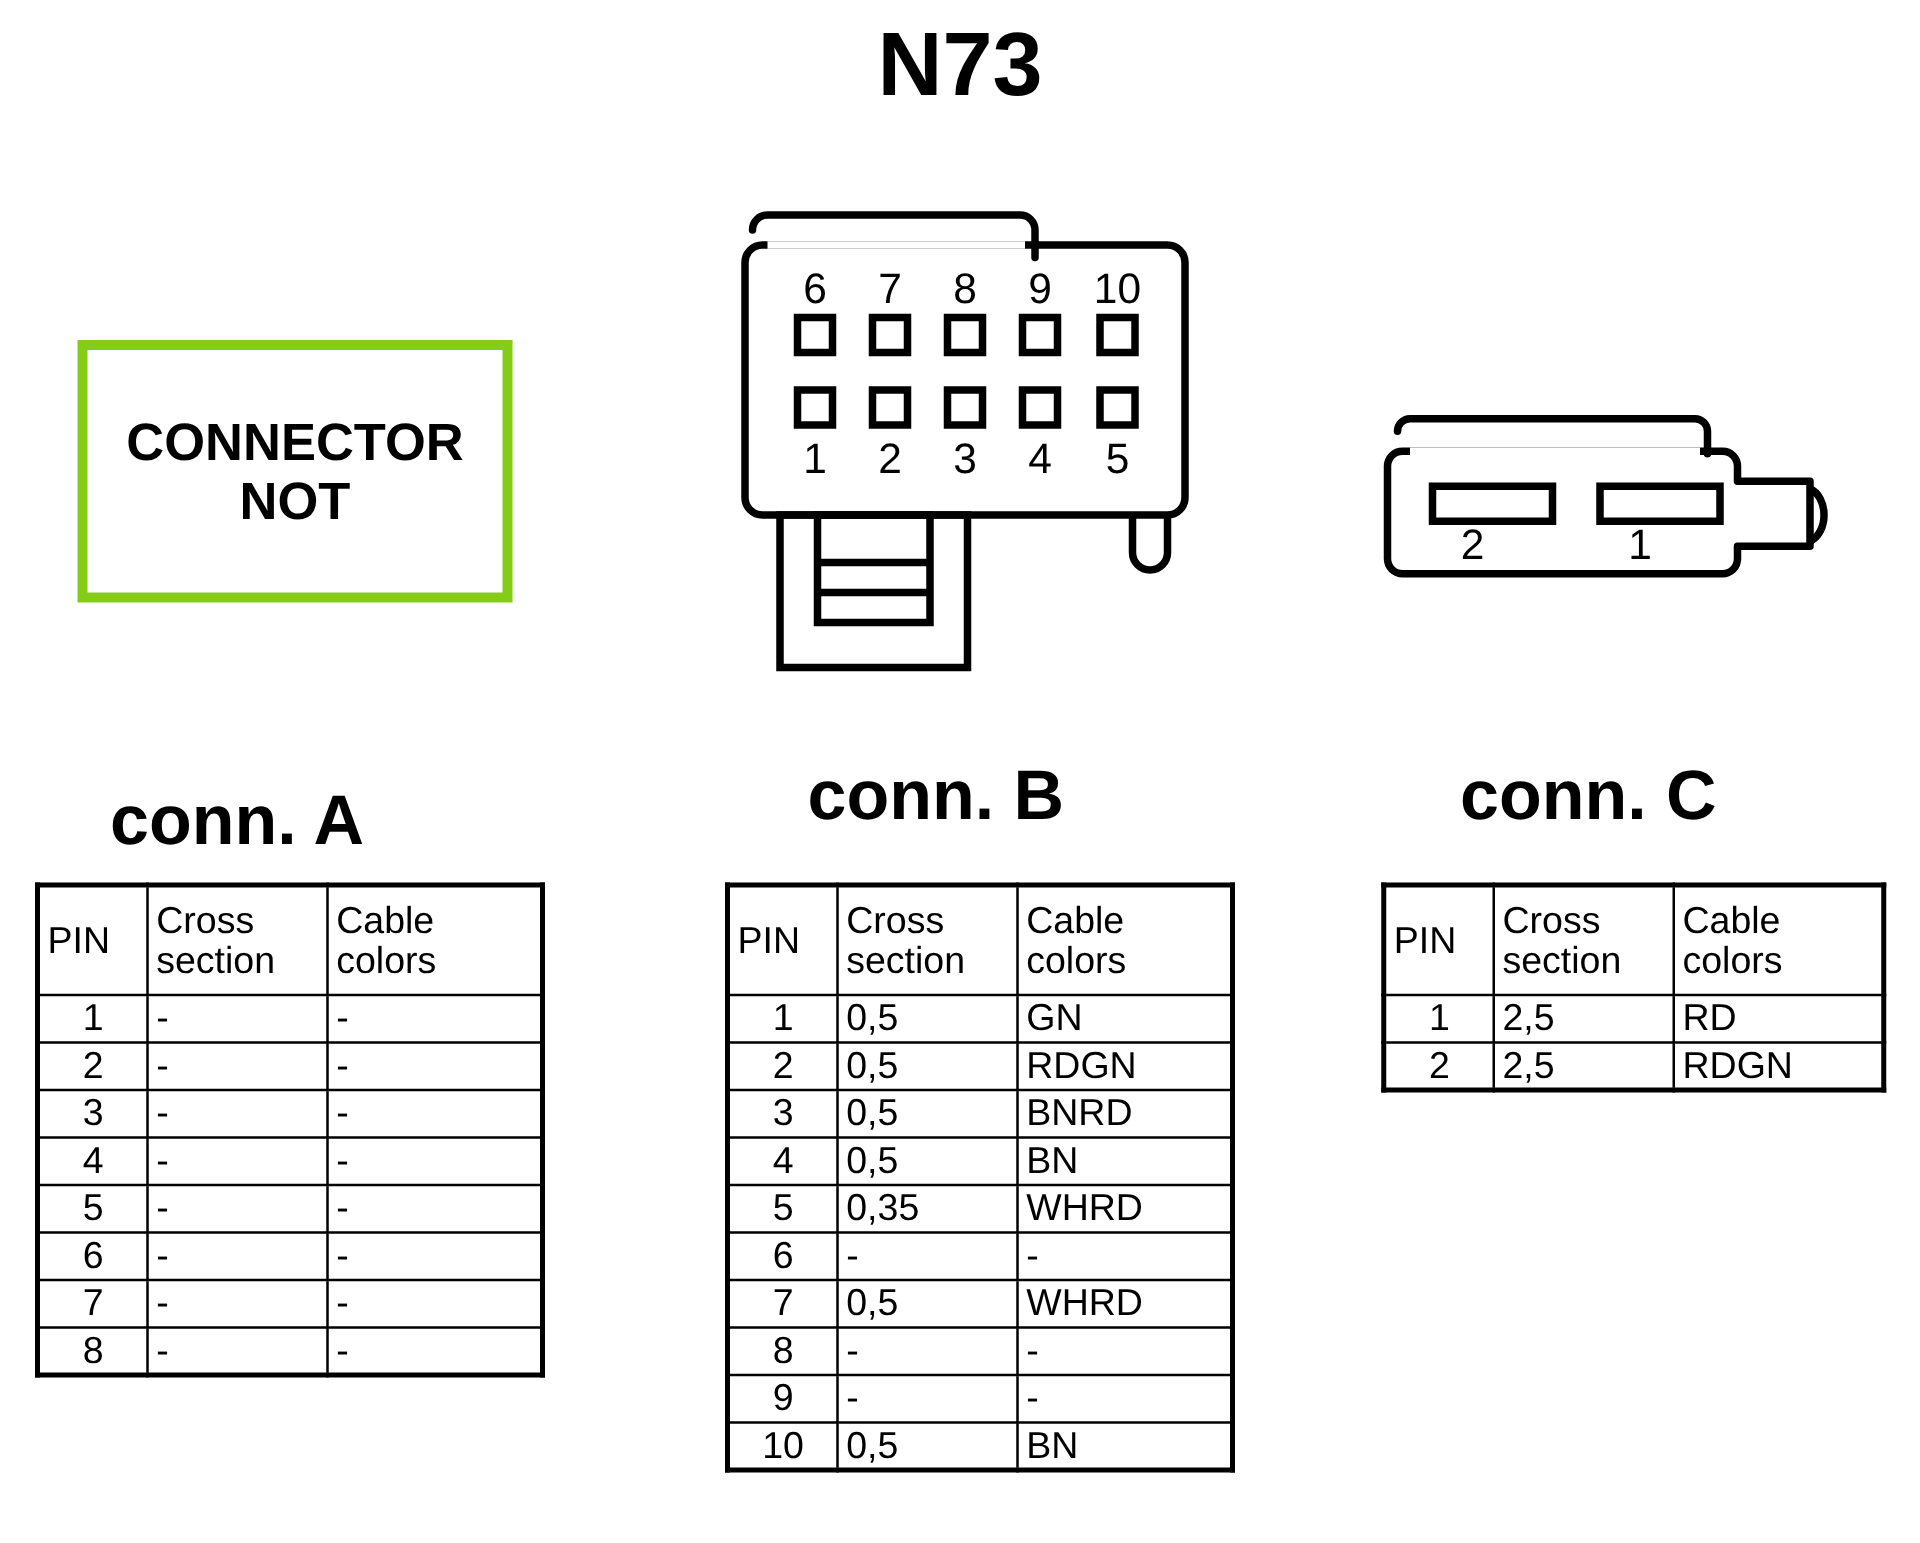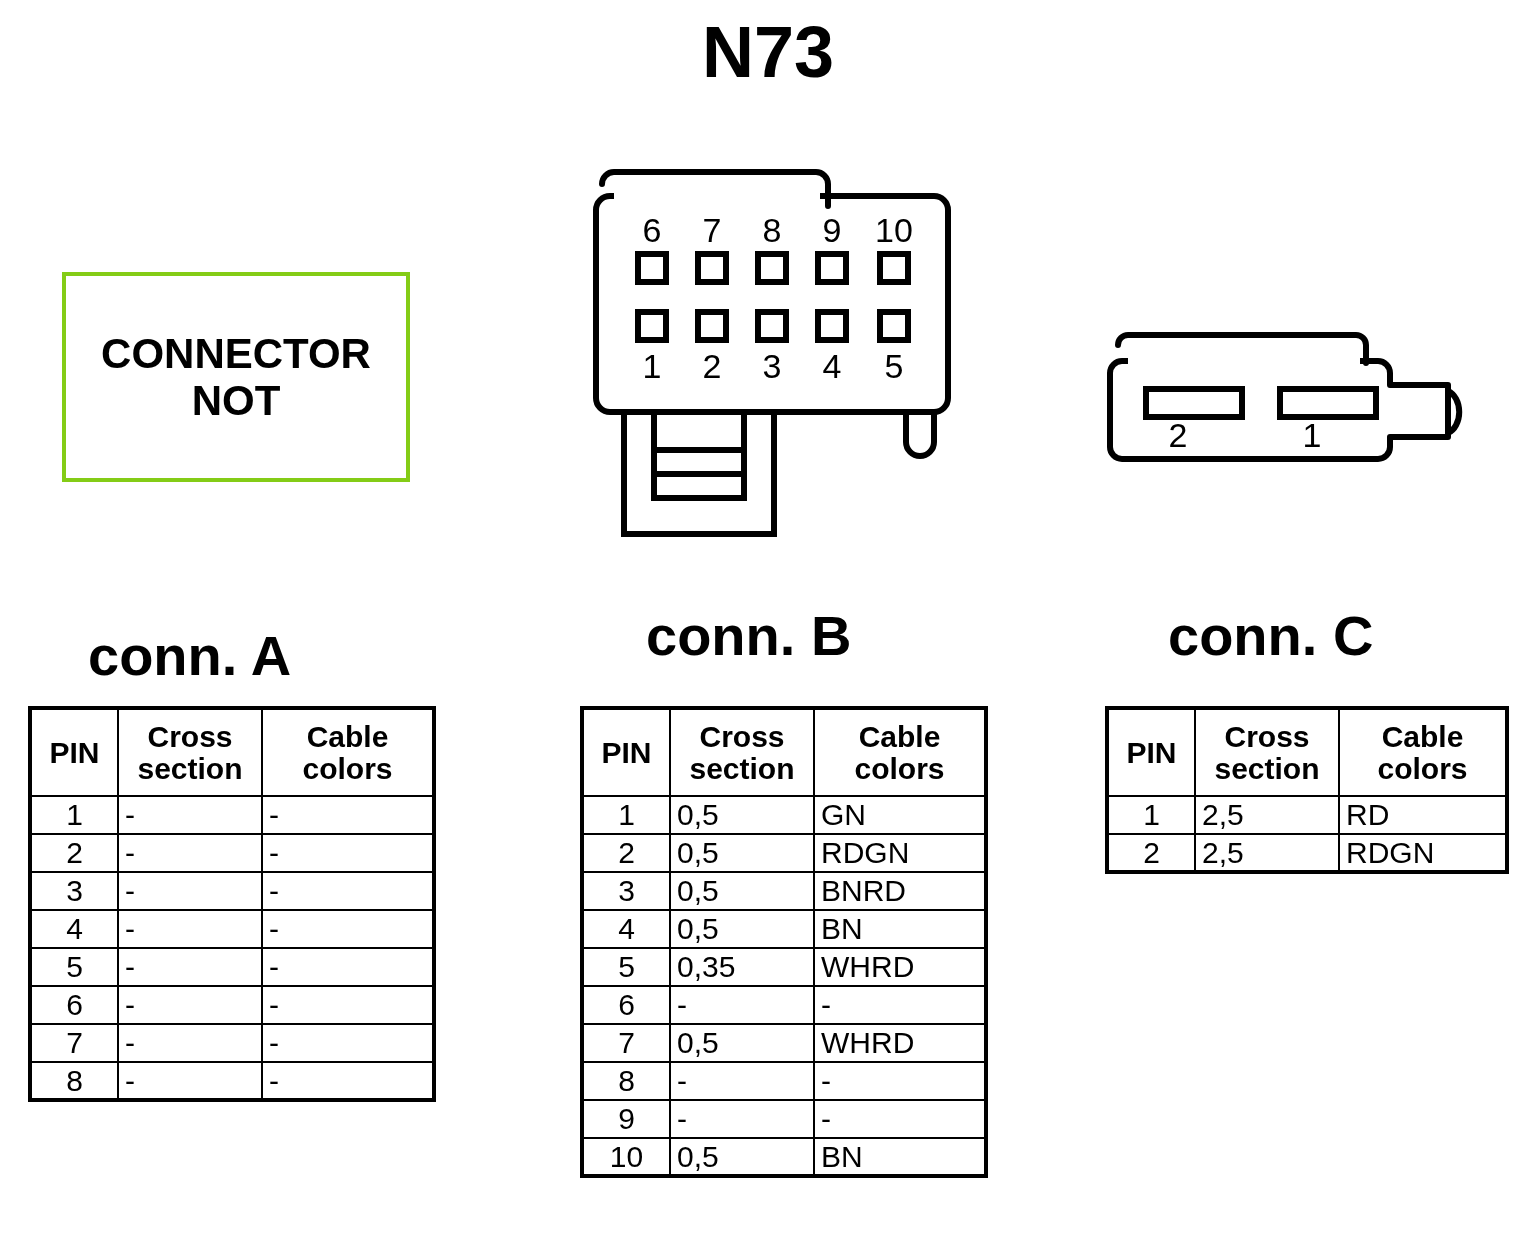--- a/index.html
+++ b/index.html
@@ -29,21 +29,21 @@
     line-height: 1;
   }
 
   
   #not-available-box {
     position: absolute;
     left: 62px;
     top: 272px;
     width: 348px;
     height: 210px;
-    border: 4px solid #84cc16;
+    border: 8px solid #84cc16;
     box-sizing: border-box;
     display: flex;
     flex-direction: column;
     align-items: center;
     justify-content: center;
     line-height: 1.12;
   }
   #not-available-box .na-line {
     font-size: 42px;
     font-weight: bold;
@@ -84,22 +84,22 @@
     font-weight: normal;
     padding: 0 6px;
     height: 38px;
     box-sizing: border-box;
     overflow: hidden;
     white-space: nowrap;
   }
   .pin-table th {
     height: 88px;
     vertical-align: middle;
-    text-align: center;
-    font-weight: bold;
+    text-align: left;
+    font-weight: normal;
     line-height: 1.04;
   }
   .col-pin   { width: 88px;  }
   .col-cross { width: 144px; }
   .col-color { width: 172px; }
   .cell-pin  { text-align: center; }
   .cell-val  { text-align: left; padding-left: 8px; }
 
   #table-a { left: 28px;   top: 706px; width: 408px; }
   #table-b { left: 580px;  top: 706px; width: 408px; }

